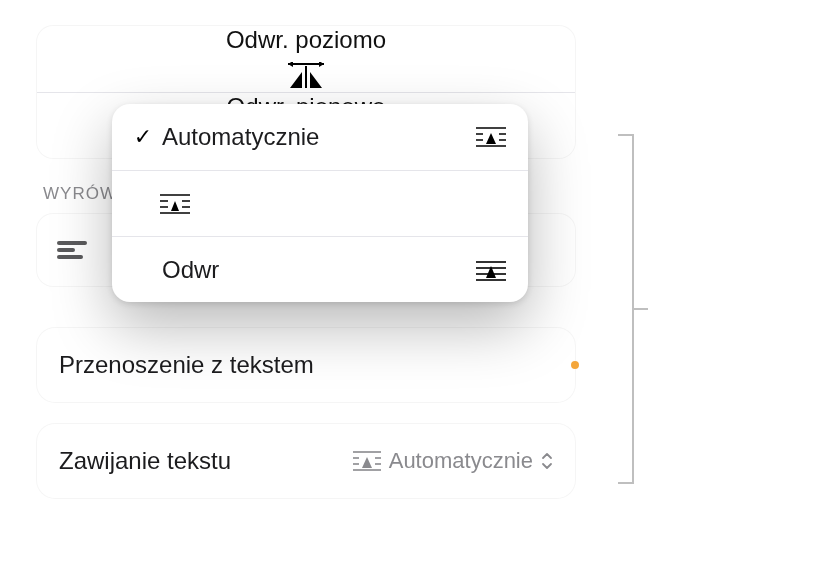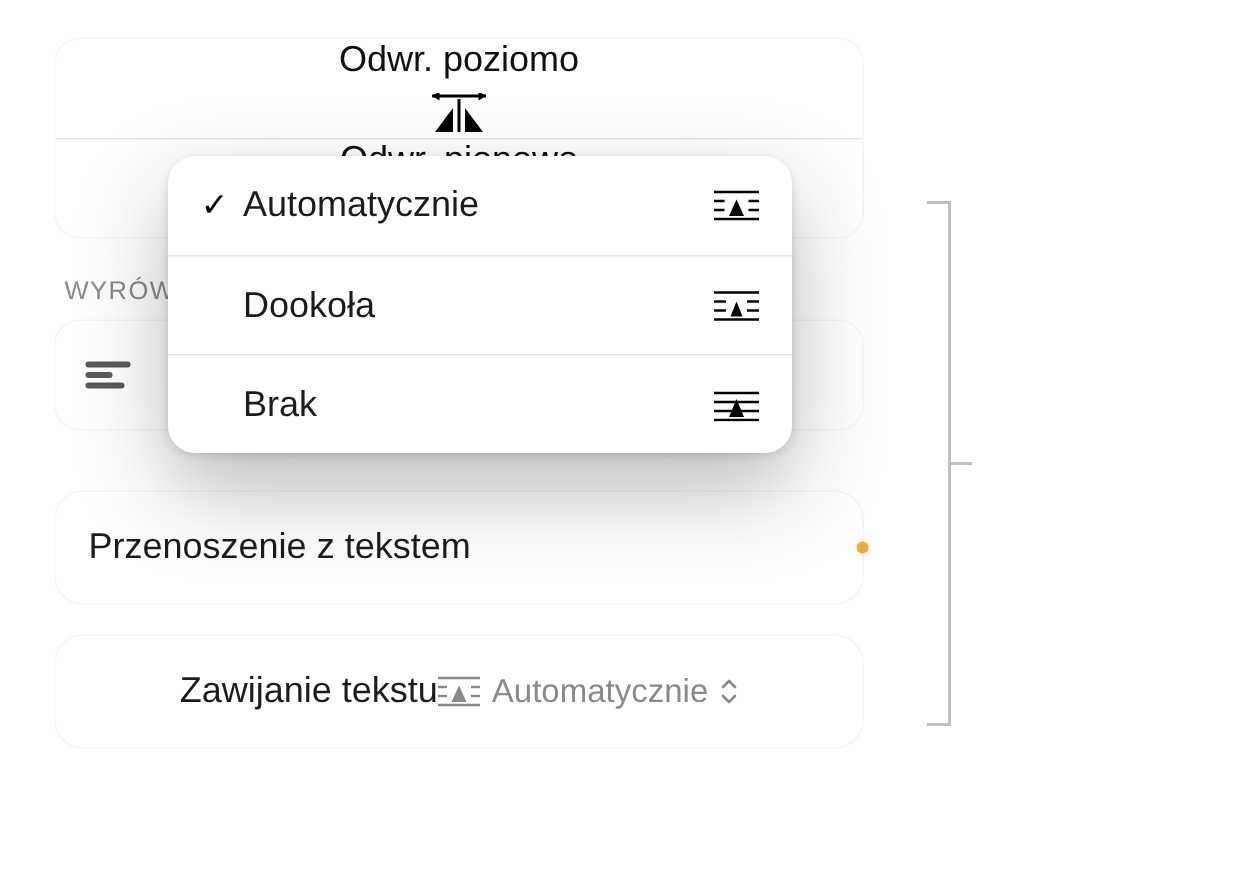--- a/index.html
+++ b/index.html
@@ -80,21 +80,21 @@
       background: #fff;
       transform: translateY(-50%);
     }
 
     .wrap-row {
       background: #fff;
       border-radius: 18px;
       height: 74px;
       display: flex;
       align-items: center;
-      justify-content: center;
+      justify-content: space-between;
       padding: 0 22px;
       box-shadow: 0 0 0 1px rgba(0,0,0,0.04);
       font-size: 24px;
       margin-top: 22px;
     }
     .wrap-picker {
       display: flex; align-items: center; gap: 8px;
       color: #8a8a8e; font-size: 22px;
     }
 
@@ -232,36 +232,35 @@
           <line x1="23" y1="8" x2="30" y2="8"></line>
           <line x1="0" y1="14" x2="7" y2="14"></line>
           <line x1="23" y1="14" x2="30" y2="14"></line>
           <line x1="0" y1="20" x2="30" y2="20"></line>
           <polygon points="10,18 20,18 15,7" stroke="none" fill="#000"></polygon>
         </svg>
       </span>
     </div>
     <div class="menu-item">
       <span class="check"></span>
-      <span class="menu-label">Dookoła</span>
       <span class="menu-icon">
         <svg width="30" height="22" viewBox="0 0 30 22" stroke="#000" stroke-width="1.6" fill="none">
           <line x1="0" y1="2" x2="30" y2="2"></line>
           <line x1="0" y1="8" x2="8" y2="8"></line>
           <line x1="22" y1="8" x2="30" y2="8"></line>
           <line x1="0" y1="14" x2="8" y2="14"></line>
           <line x1="22" y1="14" x2="30" y2="14"></line>
           <line x1="0" y1="20" x2="30" y2="20"></line>
           <polygon points="11,18 19,18 15,8" stroke="none" fill="#000"></polygon>
         </svg>
       </span>
     </div>
     <div class="menu-item">
       <span class="check"></span>
-      <span class="menu-label">Brak</span>
+      <span class="menu-label">Odwr</span>
       <span class="menu-icon">
         <svg width="30" height="22" viewBox="0 0 30 22" stroke="#000" stroke-width="1.6" fill="none">
           <line x1="0" y1="3" x2="30" y2="3"></line>
           <line x1="0" y1="9" x2="30" y2="9"></line>
           <line x1="0" y1="15" x2="30" y2="15"></line>
           <line x1="0" y1="21" x2="30" y2="21"></line>
           <polygon points="10,19 20,19 15,7" stroke="none" fill="#000"></polygon>
         </svg>
       </span>
     </div>

